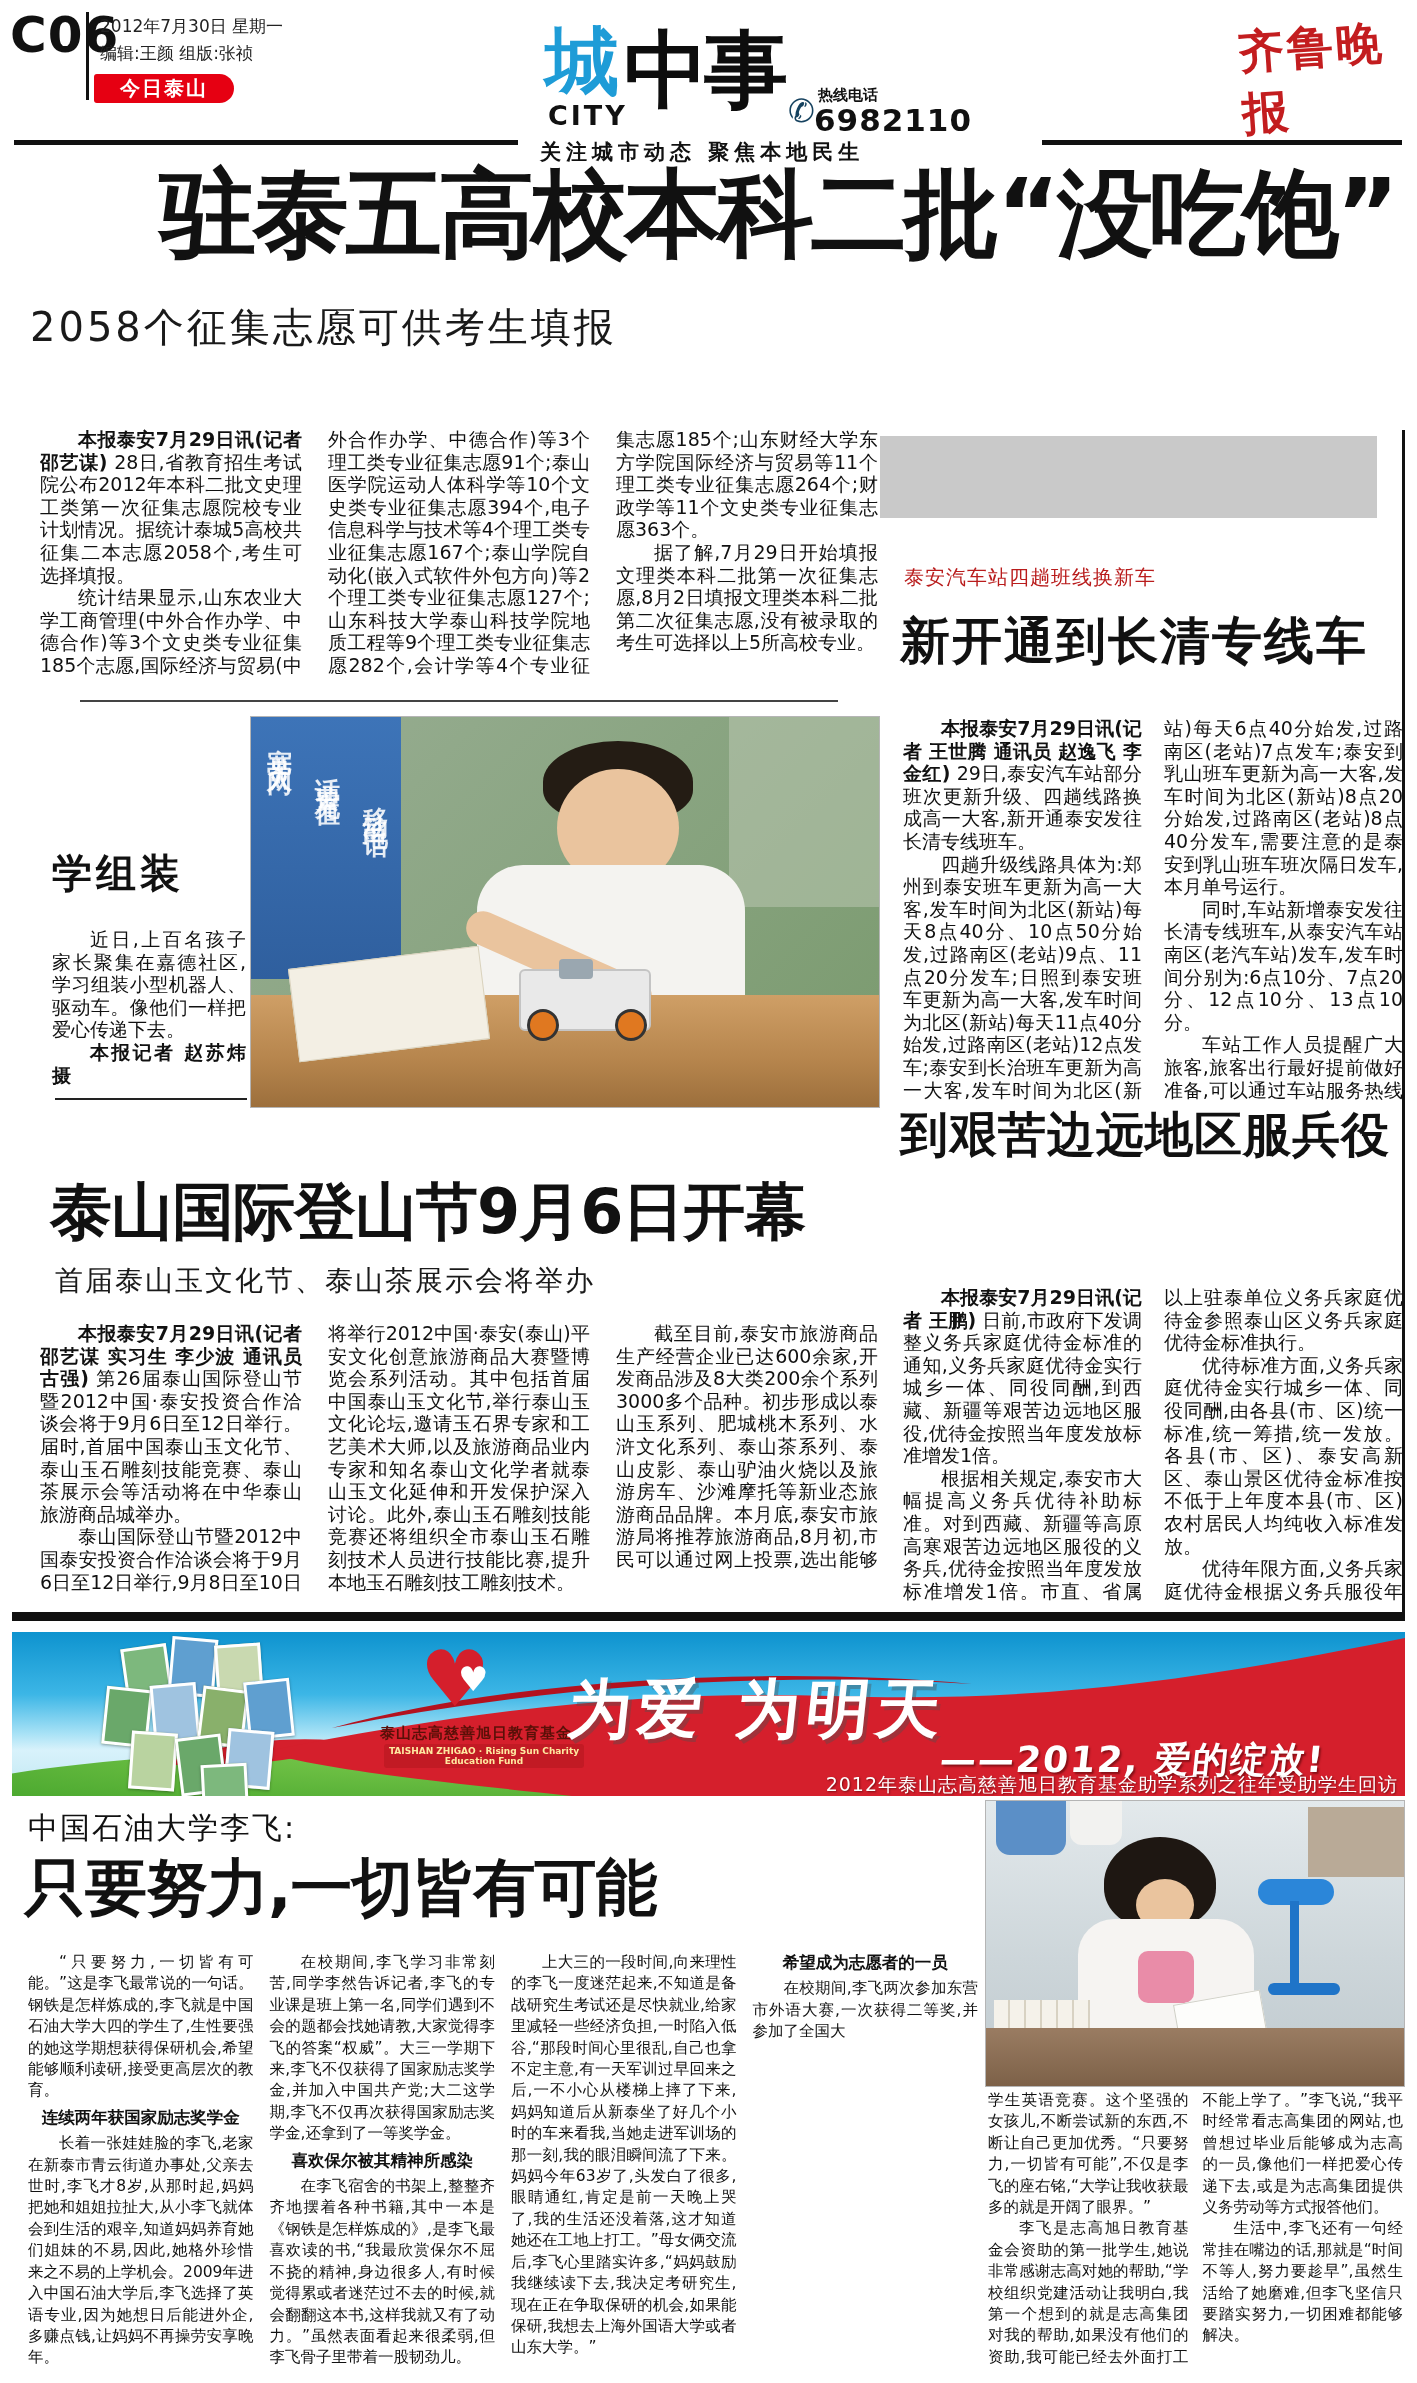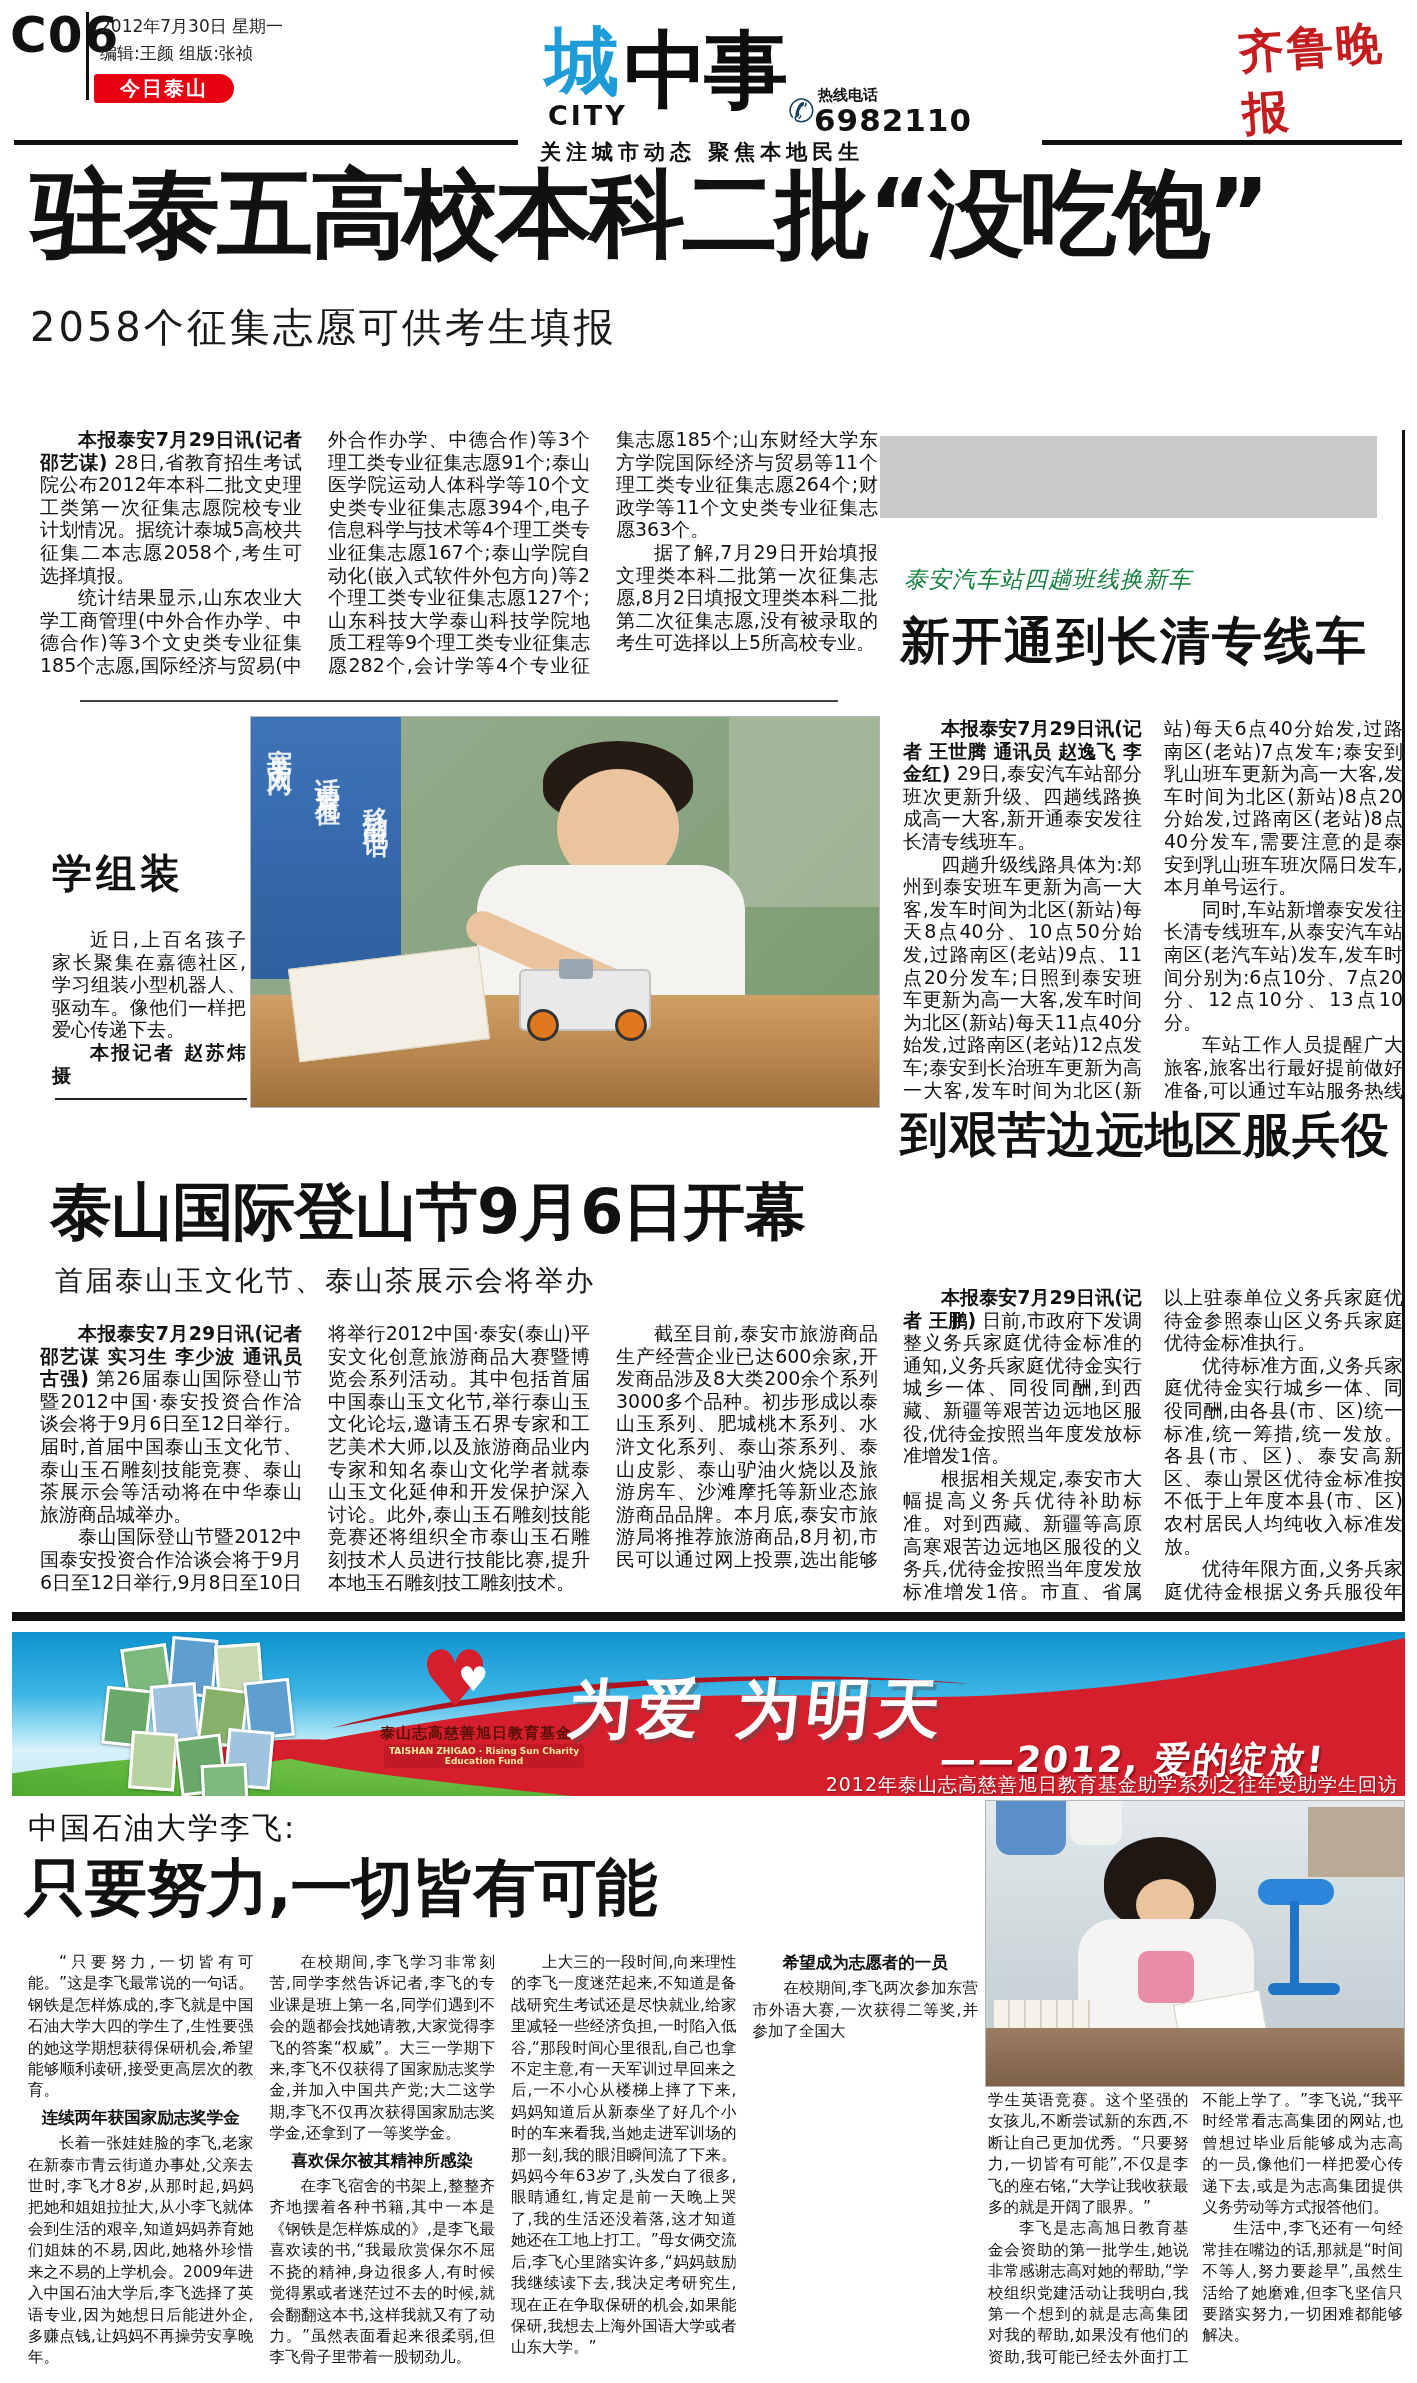--- a/index.html
+++ b/index.html
@@ -27,29 +27,29 @@
   #header-rule-right{left:1042px;width:360px;}
   
   .article p{margin:0;text-indent:2em;text-align:justify;}
   .article p b{font-weight:700;}
   .article p.subhead{text-indent:0;text-align:center;font-weight:900;margin:5px 0;}
   .article p.noindent{text-indent:0;}
   .article p.credit{font-weight:700;}
   .body19{font-size:19px;line-height:22.6px;}
   .body15{font-size:15.5px;line-height:21.4px;}
   
-  #lead-headline{left:31px;top:164px;width:1380px;font-size:96px;line-height:1.05;
-      font-weight:900;letter-spacing:-3px;white-space:nowrap;}
+  #lead-headline{left:16px;top:164px;width:1380px;font-size:96px;line-height:1.05;
+      font-weight:900;letter-spacing:-3px;white-space:nowrap;text-align:right;}
   #lead-subhead{left:30px;top:300px;font-size:40px;font-weight:400;letter-spacing:3px;color:#1a1a1a;}
   #lead-body{left:40px;top:428px;width:838px;height:268px;column-count:3;column-gap:26px;column-fill:auto;overflow:hidden;}
   #lead-rule{left:80px;top:700px;width:758px;height:2px;background:#444;}
   
   #right-rule{left:1402px;top:430px;width:3px;height:1182px;background:#111;}
   #gray-ad-box{left:880px;top:436px;width:497px;height:82px;background:#c9c9c9;}
-  #bus-kicker{left:904px;top:564px;font-size:23px;letter-spacing:1px;color:#15803d;font-style:italic;}
+  #bus-kicker{left:904px;top:564px;font-size:20px;letter-spacing:1px;color:#b91c1c;}
   #bus-headline{left:900px;top:608px;font-size:50px;font-weight:900;letter-spacing:2px;}
   #bus-body{left:903px;top:700px;width:500px;height:388px;column-count:2;column-gap:22px;column-fill:auto;overflow:hidden;margin-top:17px;}
   #military-headline-1{left:900px;top:1103px;font-size:48px;font-weight:900;letter-spacing:1px;}
   #military-headline-2{left:900px;top:1190px;font-size:48px;font-weight:900;letter-spacing:3px;}
   #military-body{left:903px;top:1286px;width:500px;height:318px;column-count:2;column-gap:22px;column-fill:auto;overflow:hidden;}
   
   #photo-title{left:52px;top:846px;font-size:40px;font-weight:900;letter-spacing:4px;}
   #photo-caption{left:52px;top:928px;width:194px;}
   #caption-rule{left:55px;top:1098px;width:192px;height:2px;background:#222;}
   #photo-boy{left:250px;top:716px;width:628px;height:390px;overflow:hidden;

